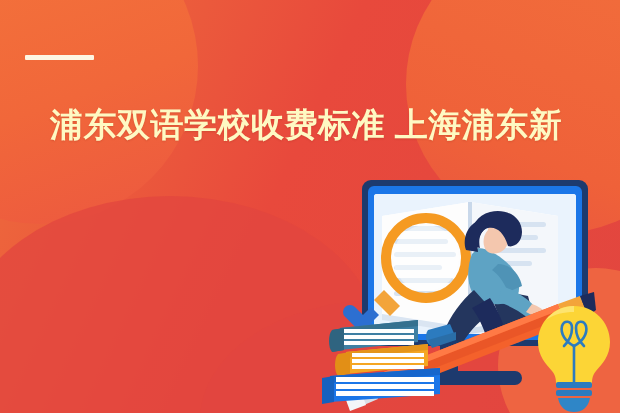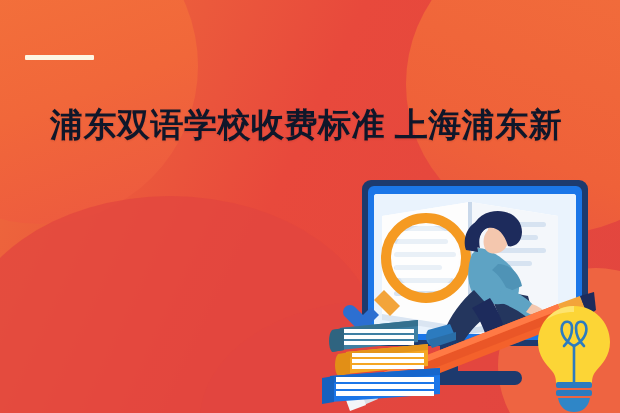--- a/index.html
+++ b/index.html
@@ -82,21 +82,21 @@
     width: 69px;
     height: 5px;
     background: #fdf6e3;
     border-radius: 1px;
   }
   .banner-title {
     position: absolute;
     left: 50px;
     top: 104px;
     width: 540px;
-    color: #0f172a;
+    color: #fef9c3;
     font-size: 33px;
     font-weight: bold;
     letter-spacing: .5px;
     line-height: 42px;
     white-space: nowrap;
     text-shadow: 0 1px 2px rgba(120,30,15,.18);
   }
 
   
   .illustration {

